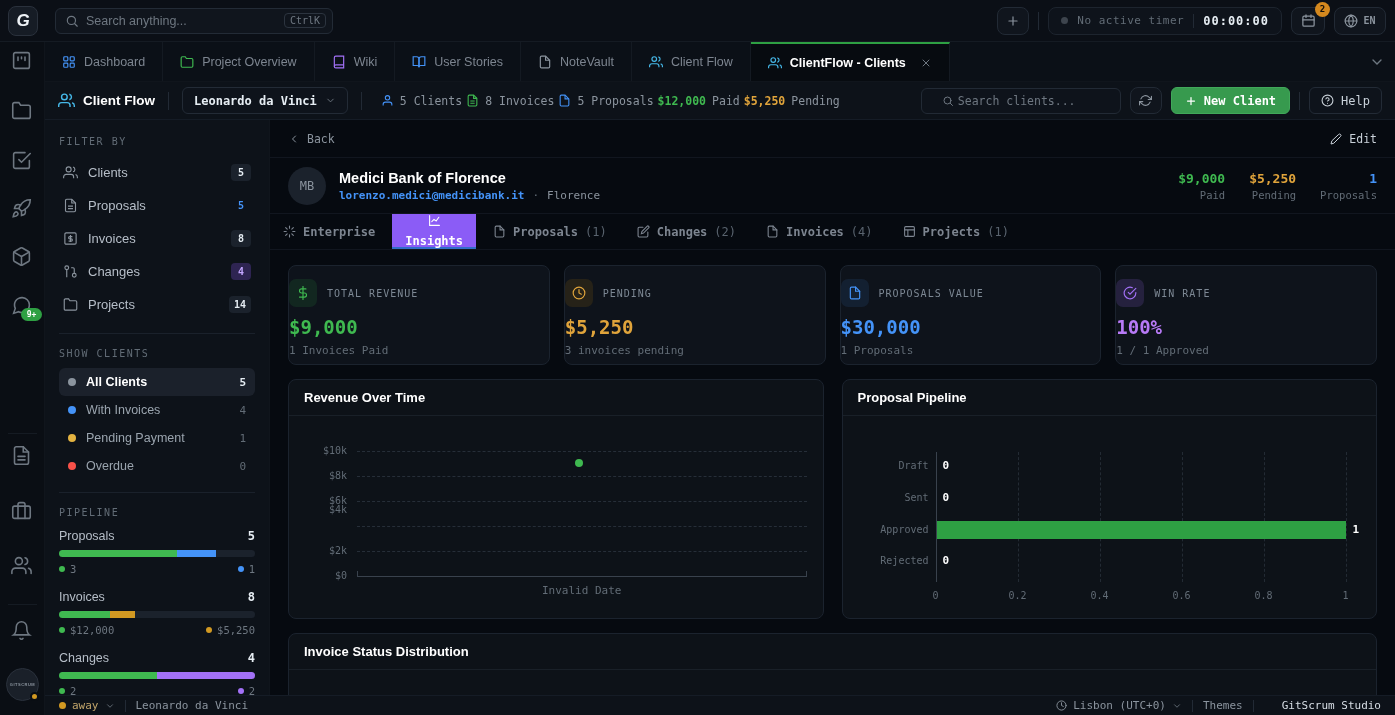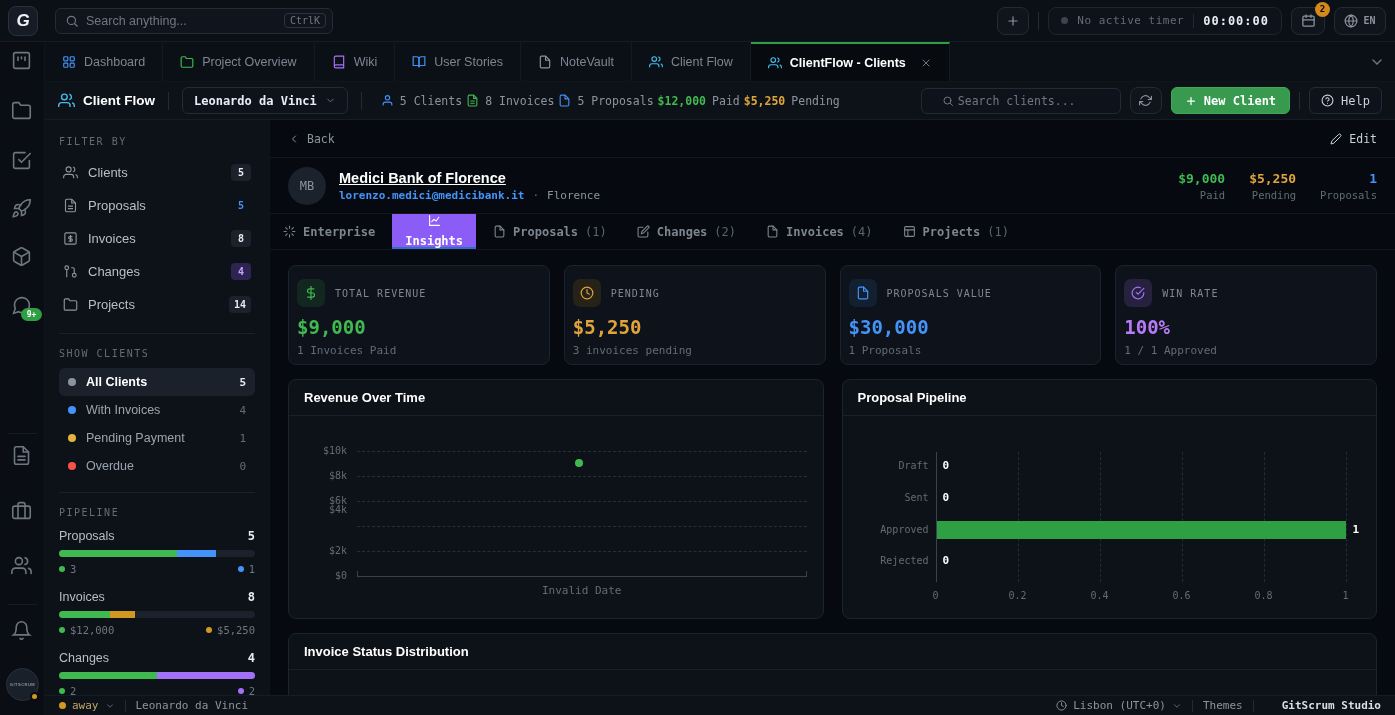--- a/index.html
+++ b/index.html
@@ -136,41 +136,41 @@
     background:#060a10; overflow:hidden; }
   .m-toolbar { height:38px; border-bottom:1px solid #11161f;
     display:flex; align-items:center; justify-content:space-between; padding:0 18px; }
   .back-btn, .edit-btn { display:flex; align-items:center; gap:7px; cursor:pointer;
     font-size:11.5px; color:#8b949e; }
   .edit-btn { color:#c9d1d9; }
   .m-client { height:56px; border-bottom:1px solid #11161f;
     display:flex; align-items:center; gap:13px; padding:0 18px; }
   .mb-avatar { width:38px; height:38px; border-radius:50%; background:#1b222c;
     color:#8b949e; display:flex; align-items:center; justify-content:center; font-size:12px; }
-  .client-name { font:bold 14.5px "Liberation Sans",sans-serif; color:#fff;text-decoration:underline; }
+  .client-name { font:bold 14.5px "Liberation Sans",sans-serif; color:#fff; }
   .client-sub { display:flex; align-items:center; gap:8px; margin-top:3px; font-size:11px; }
   .client-email { color:#4493f8; font-weight:bold; cursor:pointer; }
   .client-dotsep { color:#626c76; }
   .client-loc { color:#8b949e; }
   .ch-stats { margin-left:auto; display:flex; gap:24px; }
   .ch-stat { text-align:right; }
   .ch-stat .v { font-weight:bold; font-size:13px; }
   .ch-stat .l { font-size:10.5px; color:#626c76; margin-top:3px; }
   .m-tabs { height:36px; border-bottom:1px solid #11161f;
     display:flex; align-items:stretch; gap:4px; }
   .dtab { display:flex; align-items:center; gap:7px; padding:0 13px; cursor:pointer;
     color:#7d8590; font-weight:bold; font-size:12px; }
   .dtab .cnt { color:#59636e; font-weight:normal; }
   .dtab.active { color:#fff; background:#8b5cf6; border-bottom:2px solid #316dca;flex-direction:column; }
   .content { padding:15px 18px; }
 
   
   .cards { display:grid; grid-template-columns:repeat(4,1fr); gap:14px; }
   .scard { height:100px; background:#0e131b; border:1px solid #1b232e; border-radius:8px;
-    padding:13px 8px; }
+    padding:13px 0; }
   .scard .row1 { display:flex; align-items:center; gap:10px; }
   .chip { width:28px; height:28px; border-radius:7px; display:flex; align-items:center; justify-content:center; }
   .scard .lab { font-size:10px; letter-spacing:1px; color:#7d8894; }
   .scard .val { margin-top:9px; font-size:19px; font-weight:bold; }
   .scard .sub { margin-top:6px; font-size:11px; color:#626c76; }
 
   
   .charts { display:grid; grid-template-columns:1fr 1fr; gap:18px; margin-top:14px; }
   .ccard { height:240px; background:#0d1218; border:1px solid #1b232e; border-radius:8px; overflow:hidden; }
   .ccard .chead { height:36px; border-bottom:1px solid #192028; display:flex; align-items:center; padding:0 15px; }
@@ -195,21 +195,21 @@
 
   
   .statusbar { position:absolute; left:45px; top:695px; width:1350px; height:20px;
     background:#0d1219; border-top:1px solid #151c26;
     display:flex; align-items:center; justify-content:space-between;
     padding:0 14px; font-size:11px; color:#8b949e; }
   .sb-group { display:flex; align-items:center; gap:10px; }
   .sb-away { display:flex; align-items:center; gap:6px; color:#c0a46a; cursor:pointer; }
   .sb-away .dot7 { width:7px; height:7px; border-radius:50%; background:#d29922; }
   .sb-item { display:flex; align-items:center; gap:6px; cursor:pointer; }
-  .sb-brand { color:#d7dee5; font-weight:bold;padding-left:18px; }
+  .sb-brand { color:#d7dee5; font-weight:normal;padding-left:18px; }
 </style>
 </head>
 <body>
 
 <svg width="0" height="0" style="position:absolute">
   <defs>
     <symbol id="i-search" viewBox="0 0 24 24">
         <circle cx="11" cy="11" r="7"></circle>
         <path d="M21 21l-4.3-4.3"></path>
       </symbol>

